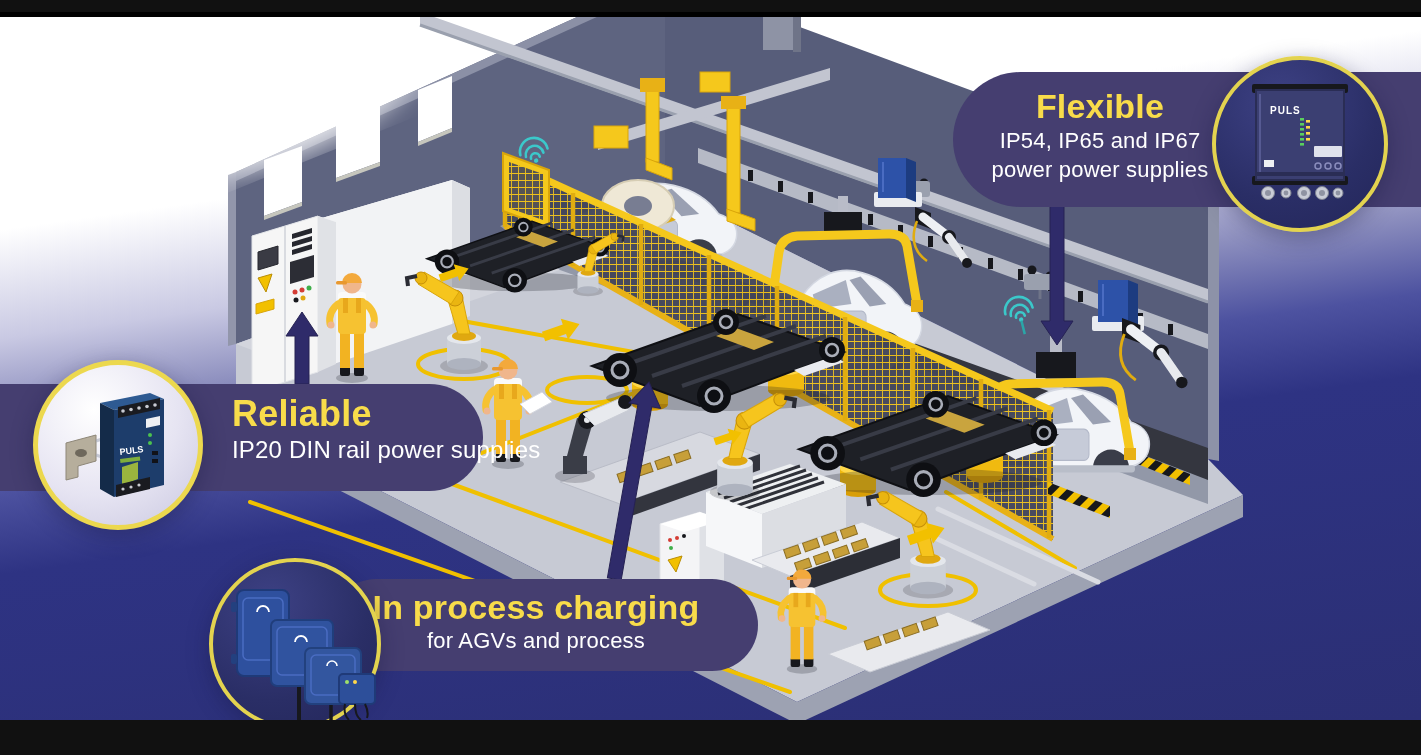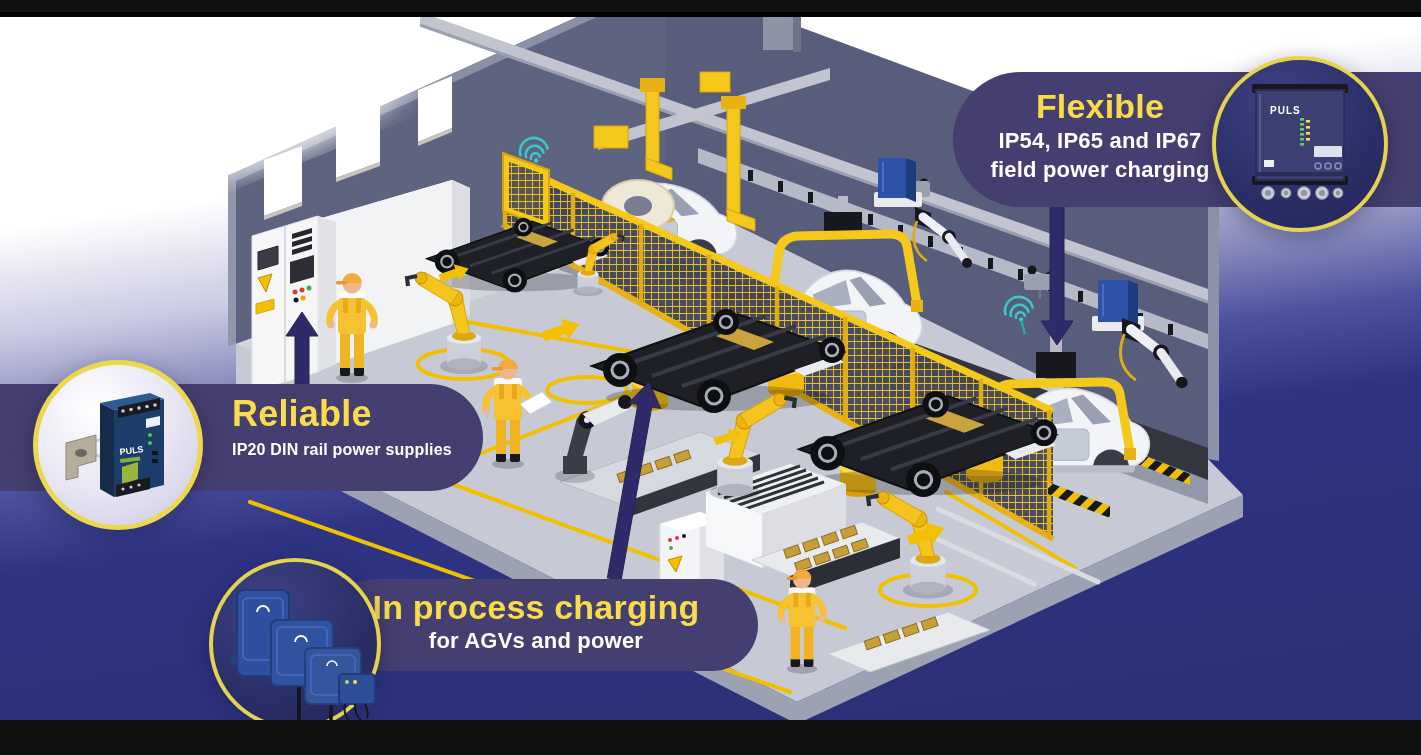--- a/index.html
+++ b/index.html
@@ -9,27 +9,27 @@
     background:linear-gradient(172deg,#ffffff 0%,#ffffff 24%,#c9c9e3 36%,#8e90bf 44%,#4d52a0 53%,#2e3383 62%,#2b2f74 100%);
   }
   .topbar{position:absolute;left:0;top:0;width:100%;height:5px;background:#000;z-index:9;}
   .scene-svg{position:absolute;left:0;top:0;width:1421px;height:755px;z-index:1;}
   .band{position:absolute;background:#453e70;z-index:4;}
   .band.flexible{left:953px;top:60px;width:468px;height:135px;border-radius:68px 0 0 68px;}
   .band.reliable{left:0;top:372px;width:483px;height:107px;border-radius:0 54px 54px 0;}
   .band.charging{left:330px;top:567px;width:428px;height:92px;border-radius:46px;}
   .co-text{position:absolute;z-index:5;}
   .co-title{font-weight:800;color:#f8dc4a;letter-spacing:.2px;}
-  .co-sub{font-weight:700;color:#ffffff;letter-spacing:.2px;}
+  .co-sub{font-weight:400;color:#ffffff;letter-spacing:.2px;}
   .flex-text{left:965px;top:74px;width:270px;text-align:center;}
   .flex-text .co-title{font-size:34px;line-height:40px;}
   .flex-text .co-sub{font-size:22px;line-height:29px;}
   .rel-text{left:232px;top:382px;}
   .rel-text .co-title{font-size:36px;line-height:40px;}
-  .rel-text .co-sub{font-size:16px;line-height:26px;margin-top:3px;}
+  .rel-text .co-sub{font-size:24px;line-height:26px;margin-top:3px;}
   .chg-text{left:336px;top:576px;width:400px;text-align:center;}
   .chg-text .co-title{font-size:34px;line-height:38px;}
   .chg-text .co-sub{font-size:22px;line-height:26px;margin-top:2px;}
   .circle{position:absolute;border-radius:50%;z-index:6;box-shadow:0 6px 22px rgba(20,20,60,.35);text-align:right;}
   .circle.left{left:33px;top:348px;width:160px;height:160px;border:5px solid #ecd84e;
     background:radial-gradient(circle at 35% 28%,#ffffff 0%,#e6e4f2 55%,#c9c7e0 100%);}
   .circle.bottom{left:209px;top:546px;width:164px;height:164px;border:4px solid #e3d34f;
     background:radial-gradient(circle at 35% 25%,#3d4184 0%,#2a2e66 60%,#23265a 100%);}
   .circle.right{left:1212px;top:44px;width:168px;height:168px;border:4px solid #e3d34f;
     background:radial-gradient(circle at 38% 25%,#3d4184 0%,#2a2e66 60%,#23265a 100%);}
@@ -409,31 +409,31 @@
     </g>
   </svg>
 
   <div class="band flexible"></div>
   <div class="band reliable"></div>
   <div class="band charging"></div>
 
   <div class="co-text flex-text">
     <div class="co-title">Flexible</div>
     <div class="co-sub">IP54, IP65 and IP67</div>
-    <div class="co-sub">field power charging</div>
+    <div class="co-sub">power power supplies</div>
   </div>
 
   <div class="co-text rel-text">
     <div class="co-title">Reliable</div>
     <div class="co-sub">IP20 DIN rail power supplies</div>
   </div>
 
   <div class="co-text chg-text">
     <div class="co-title">In process charging</div>
-    <div class="co-sub">for AGVs and power</div>
+    <div class="co-sub">for AGVs and process</div>
   </div>
 
   <div class="circle left">
     <svg viewBox="0 0 160 160">
       <polygon points="28,78 58,70 58,96 40,101 40,112 28,115" fill="#b6ae9c" stroke="#8e8778"></polygon>
       <ellipse cx="43" cy="88" rx="6" ry="4" fill="#6e685c"></ellipse>
       <line x1="58" y1="76" x2="76" y2="70" stroke="#9aa0b0" stroke-width="3" opacity="0.5"></line>
       <line x1="58" y1="90" x2="76" y2="96" stroke="#9aa0b0" stroke-width="3" opacity="0.5"></line>
       <polygon points="62,38 112,28 126,34 76,45" fill="#2e5a92"></polygon>
       <polygon points="62,38 76,45 76,132 62,124" fill="#142b49"></polygon>

